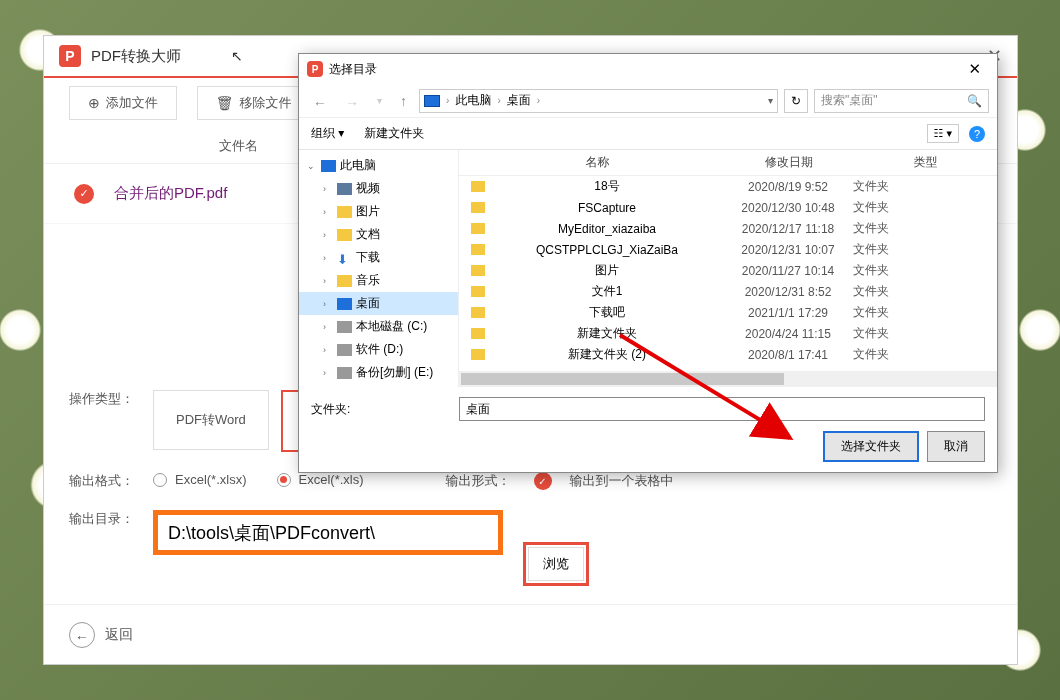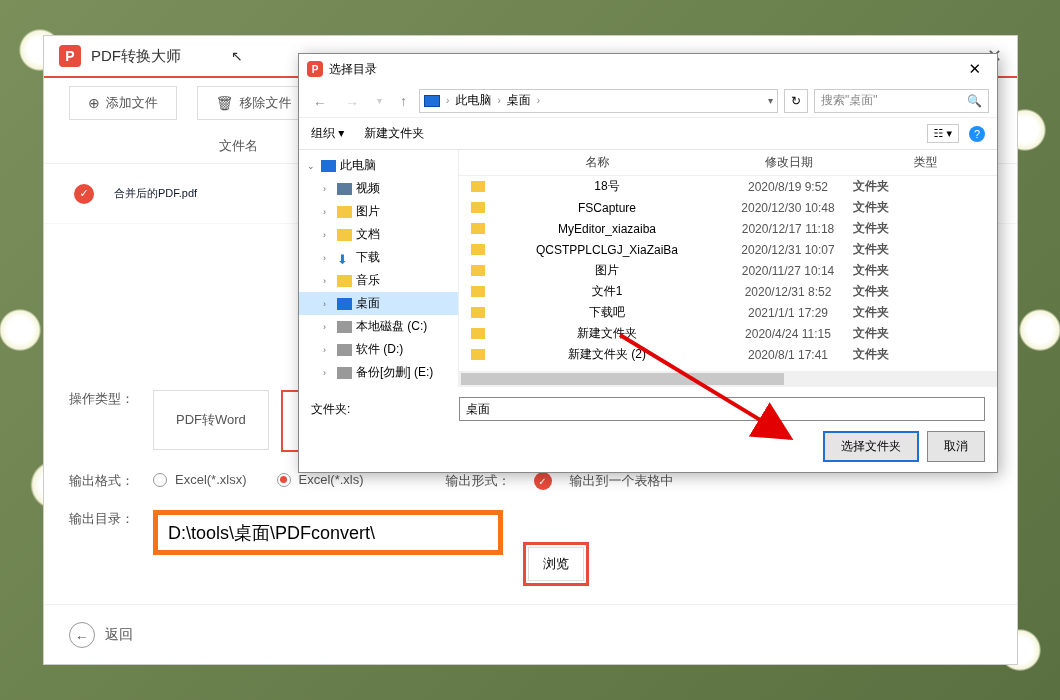--- a/index.html
+++ b/index.html
@@ -79,21 +79,21 @@
 .filelist { flex: 1; display: flex; flex-direction: column; font-size: 12px; position: relative; text-align: center; }
 .list-header { height: 26px; display: flex; align-items: center; border-bottom: 1px solid #eee; color: #444; }
 .col-name { width: 265px; padding-left: 12px; }
 .col-date { width: 130px; }
 .col-type { flex: 1; }
 .list-body { flex: 1; overflow: hidden; }
 .list-row { height: 21px; display: flex; align-items: center; }
 .list-row .fico { width: 14px; height: 11px; background: #f5c842; margin: 0 6px 0 12px; }
 .list-row .fname { width: 232px; }
 .list-row .fdate { width: 130px; color: #555; }
-.list-row .ftype { color: #555; font-weight: bold; }
+.list-row .ftype { color: #555; }
 .hscroll { height: 16px; background: #f0f0f0; display: flex; }
 .hscroll .thumb { width: 60%; background: #c8c8c8; margin: 2px; }
 
 .dlg-bottom { padding: 10px 12px; display: flex; flex-direction: column; gap: 10px; font-size: 12px; }
 .folder-row { display: flex; align-items: center; gap: 8px; }
 .folder-label { width: 140px; text-align: left; }
 .folder-input { flex: 1; border: 1px solid #888; padding: 4px 6px; font-size: 12px; }
 .dlg-btns { display: flex; justify-content: flex-end; gap: 8px; }
 .dlg-btn { border: 1px solid #888; padding: 5px 16px; background: #e5e5e5; font-size: 12px; }
 .dlg-btn.primary { border: 2px solid #1e6fd9; }
@@ -128,21 +128,21 @@
         <span class="ico">🗑</span>
         <span>移除文件</span>
       </div>
   </div>
 
   <div class="file-header">
     <span style="margin-left:115px">文件名</span>
   </div>
   <div class="file-row">
     <div class="check-icon">✓</div>
-    <span style="font-size:11px;color:#0f172a">合并后的PDF.pdf</span>
+    <span style="font-size:15px;color:#701a75">合并后的PDF.pdf</span>
   </div>
 
   <div class="spacer"></div>
 
   <div class="options-row">
     <span class="opt-label">操作类型：</span>
     <button class="op-type-btn">PDF转Word</button>
     <button class="op-type-btn active">PDF转Excel</button>
     <button class="op-type-btn">PDF转PPT</button>
     <button class="op-type-btn">PDF转TXT</button>

